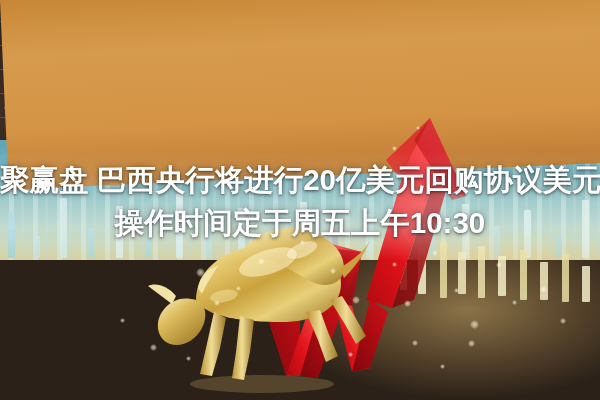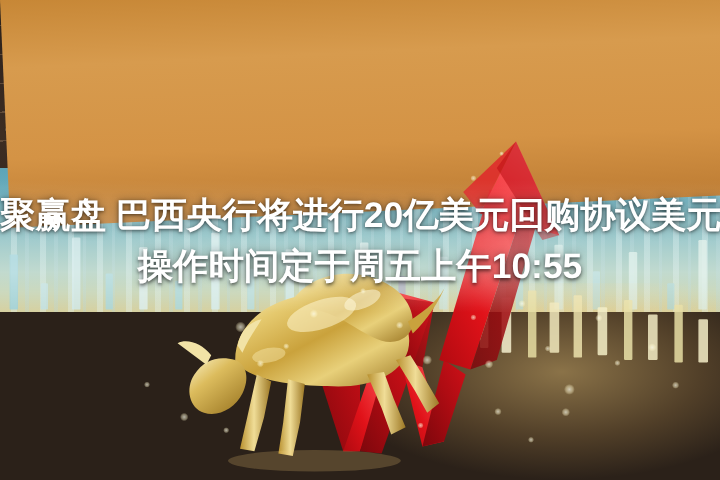--- a/index.html
+++ b/index.html
@@ -352,16 +352,16 @@
       <div class="bokeh" style="left: 412px; top: 340px; width: 6px; height: 6px; opacity: 0.7;"></div>
       <div class="bokeh" style="left: 440px; top: 364px; width: 5px; height: 5px; opacity: 0.7;"></div>
       <div class="bokeh" style="left: 468px; top: 340px; width: 7px; height: 7px; opacity: 0.7;"></div>
       <div class="bokeh" style="left: 348px; top: 352px; width: 5px; height: 5px; opacity: 0.7;"></div>
       <div class="bokeh" style="left: 392px; top: 146px; width: 5px; height: 5px; opacity: 0.7;"></div>
       <div class="bokeh" style="left: 416px; top: 126px; width: 4px; height: 4px; opacity: 0.7;"></div>
     </div>
 
   <div id="headline">
     <div class="line line-1">聚赢盘 巴西央行将进行20亿美元回购协议美元拍卖</div>
-    <div class="line line-2">操作时间定于周五上午10:55</div>
+    <div class="line line-2">操作时间定于周五上午10:30</div>
   </div>
 
 </div>
 
 </body></html>

